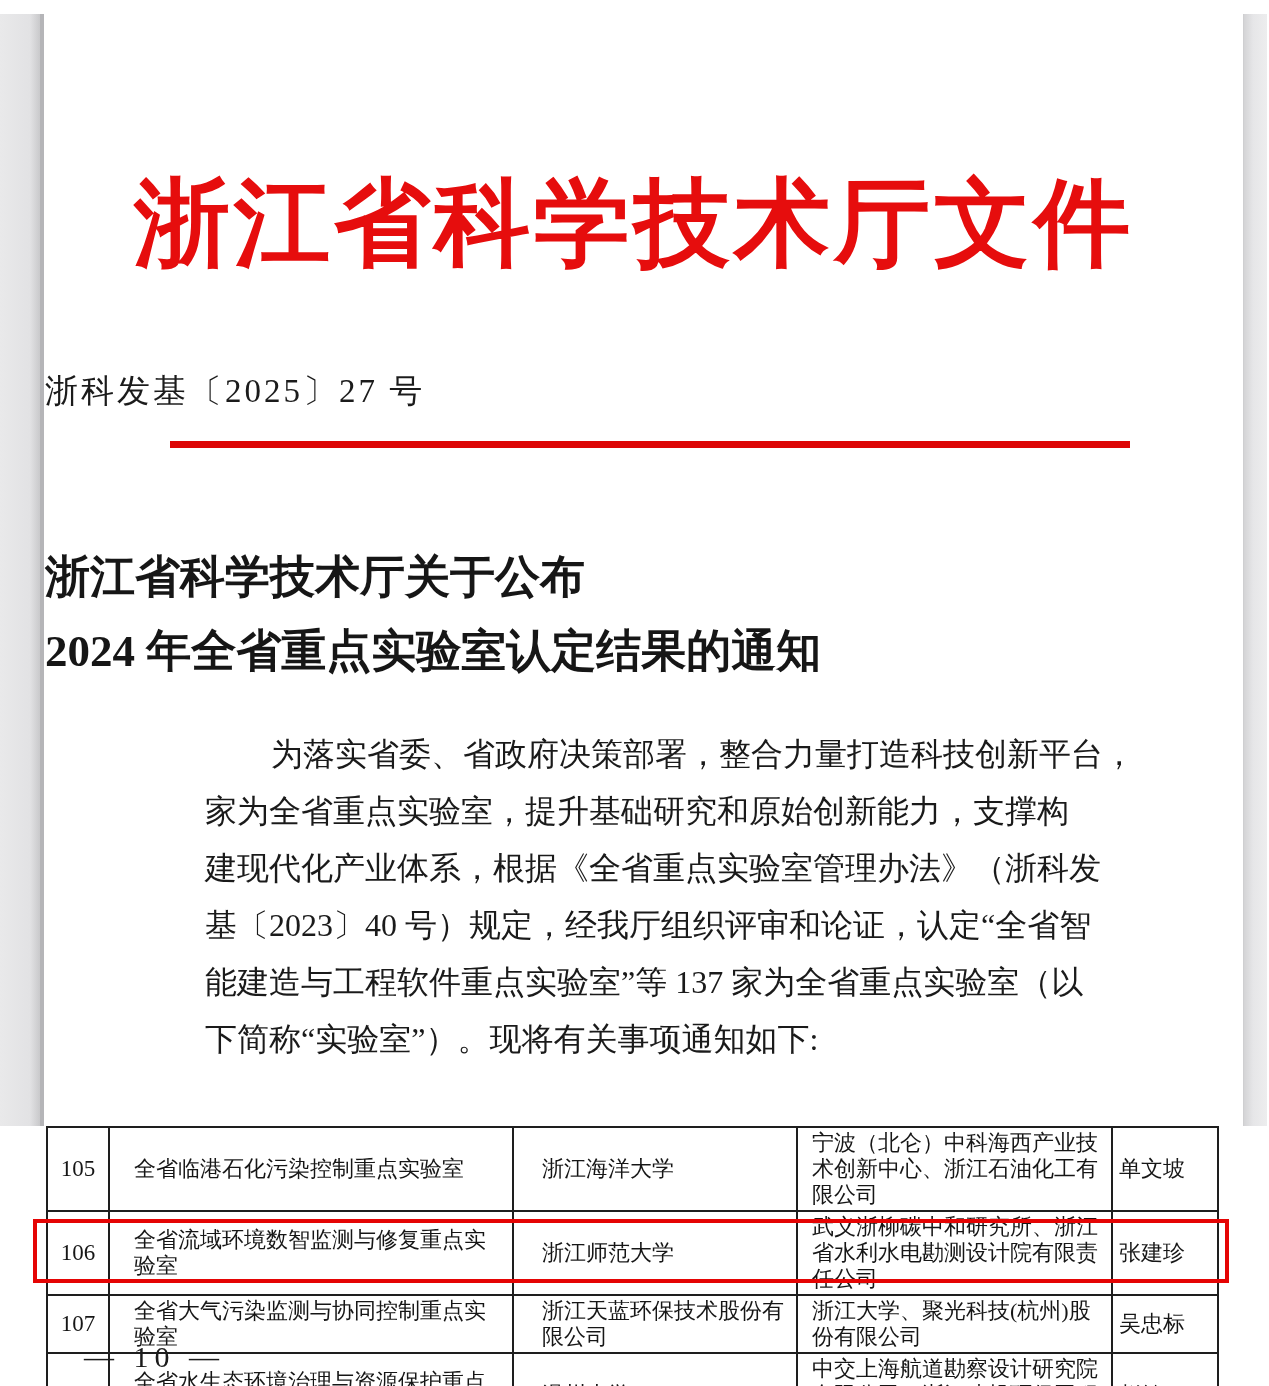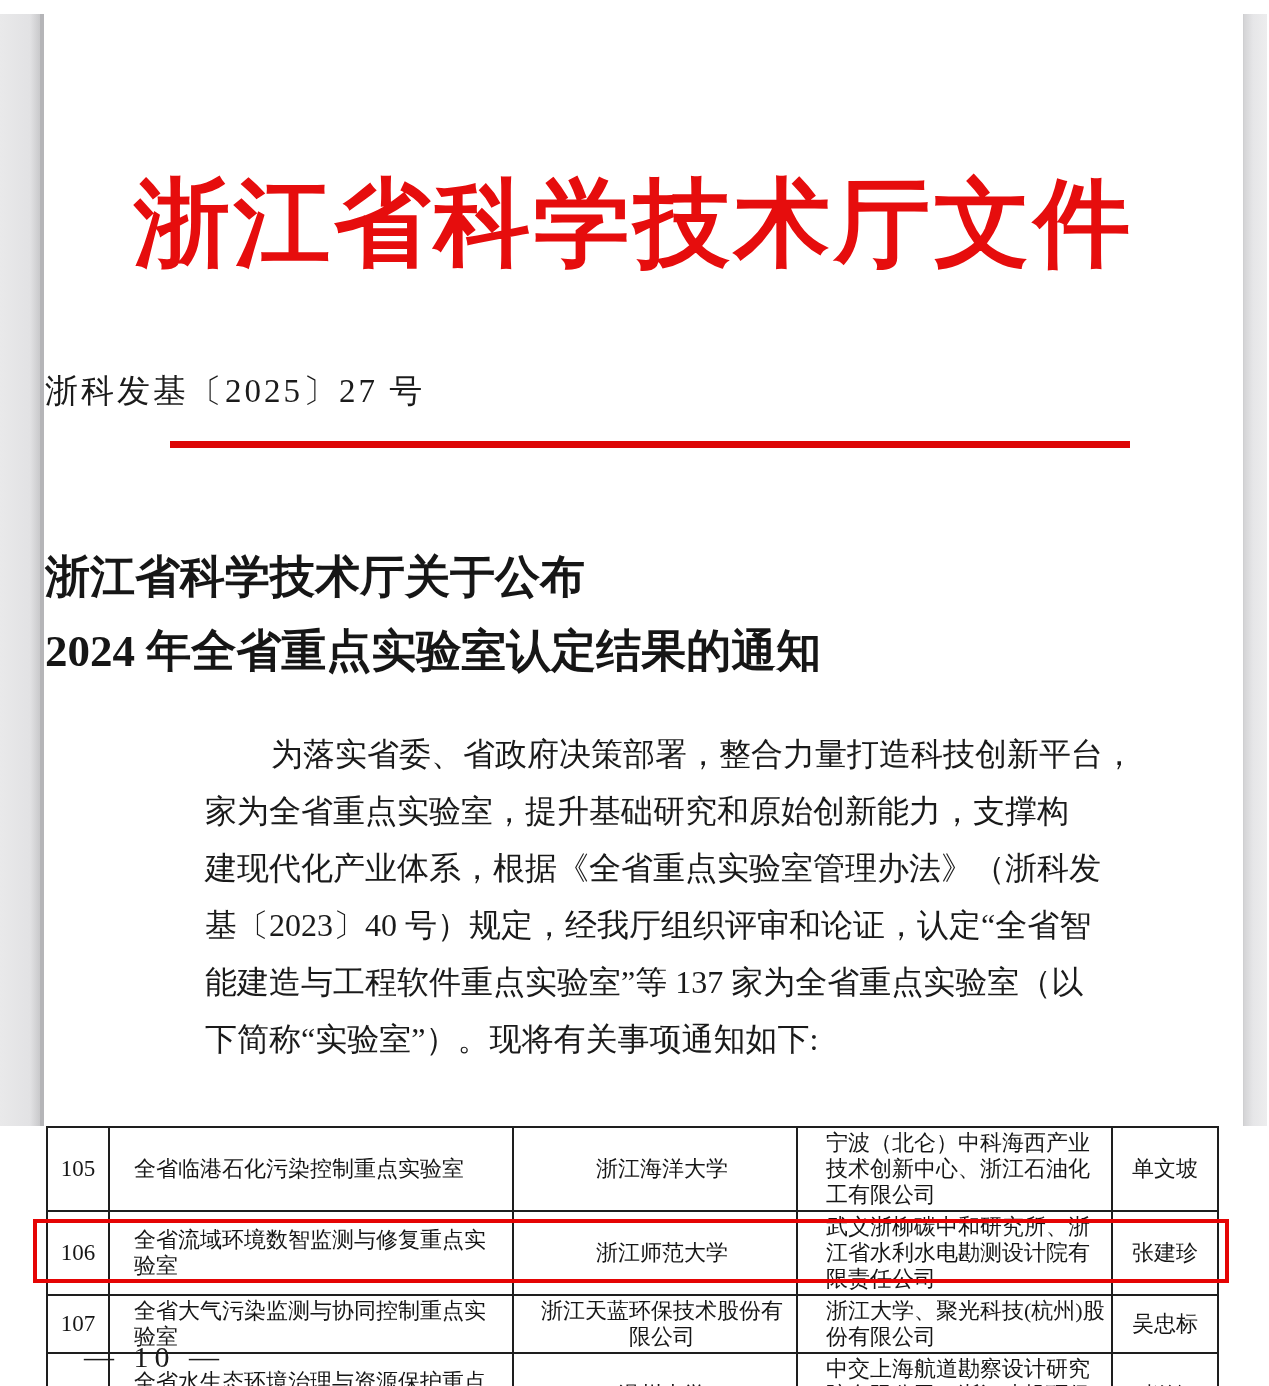--- a/index.html
+++ b/index.html
@@ -95,23 +95,23 @@
   }
   .lab-table td {
     border: 2px solid #1e1e1e;
     height: 48px;
     padding: 2px 6px;
     line-height: 1.18;
     overflow: hidden;
   }
   .lab-table td.c-no     { text-align: center; font-size: 23px; font-family: "Liberation Serif", serif; }
   .lab-table td.c-lab    { padding-left: 24px; }
-  .lab-table td.c-inst   { padding-left: 20px; text-align: center; }
-  .lab-table td.c-part   { padding-left: 28px; }
-  .lab-table td.c-person { text-align: center; }
+  .lab-table td.c-inst   { padding-left: 28px; }
+  .lab-table td.c-part   { padding-left: 14px; }
+  .lab-table td.c-person { }
   .highlight-box {
     position: absolute;
     left: 33px; top: 1205px;
     width: 1188px; height: 56px;
     border: 4px solid #e50404;
     pointer-events: none;
   }
   .page-number {
     position: absolute;
     left: 84px; top: 1326px;

